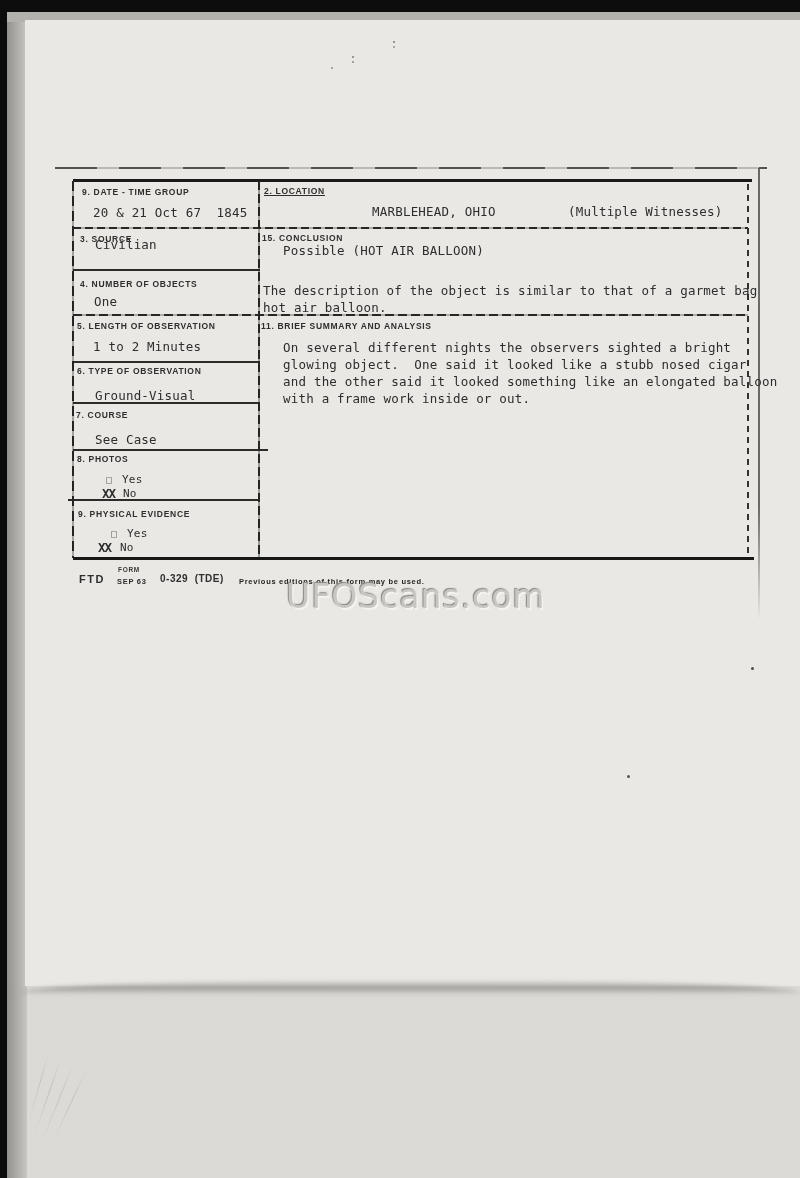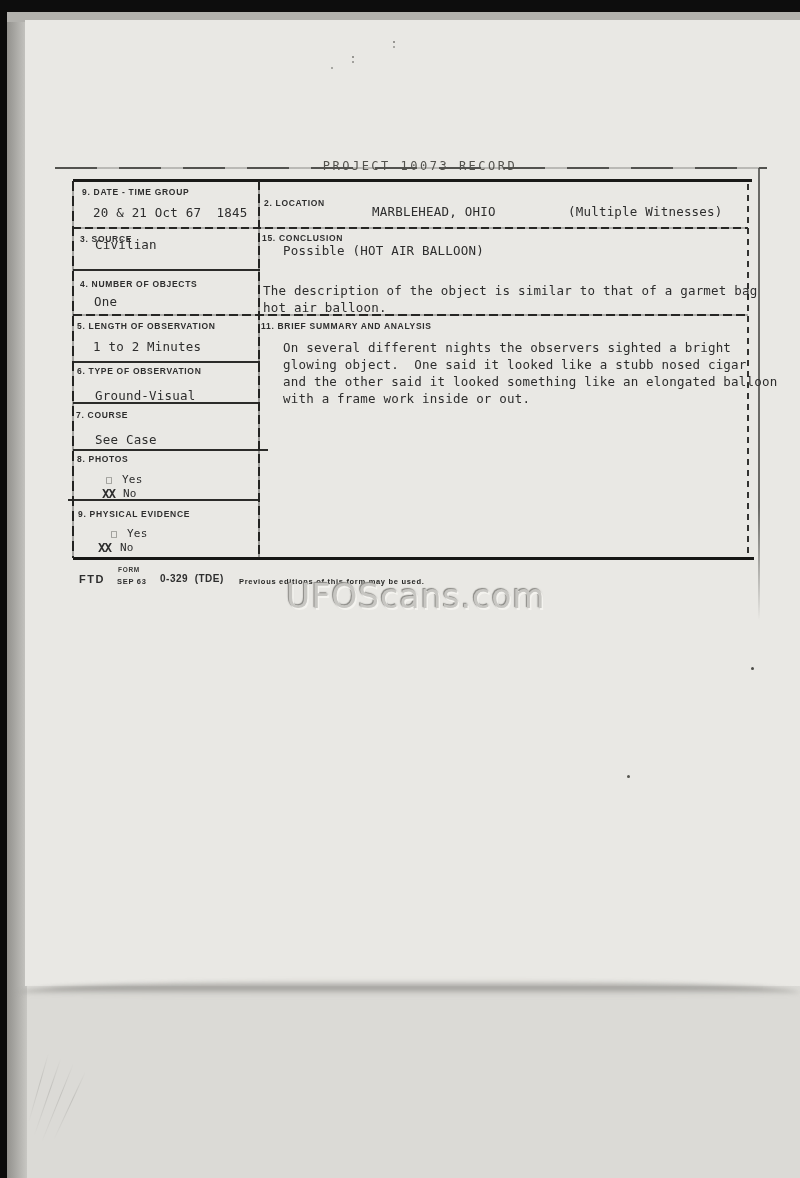--- a/index.html
+++ b/index.html
@@ -40,21 +40,20 @@
 
   <div class="bar-top"></div>
   <div class="strip-left"></div>
   <div class="gutter-left"></div>
   <div class="band-topgray"></div>
   <div class="paper"></div>
   <div class="paper-edge"></div>
 
   <div class="hline" style="left:55px;top:167px;width:712px;height:1.6px;
               background:repeating-linear-gradient(90deg,rgba(45,45,42,.8) 0 42px,rgba(45,45,42,.25) 42px 64px);"></div>
-  <div class="tw title">PROJECT 10073 RECORD</div>
 
   <div class="hline" style="left:73px;top:179px;width:679px;height:3px;background:#1a1a18;"></div>
   <div class="hline" style="left:73px;top:227px;width:675px;height:1.8px;
               background:repeating-linear-gradient(90deg,#262624 0 8px,rgba(38,38,36,.3) 8px 12px);"></div>
   <div class="hline" style="left:73px;top:314px;width:675px;height:1.8px;
               background:repeating-linear-gradient(90deg,#262624 0 9px,rgba(38,38,36,.3) 9px 13px);"></div>
   <div class="hline" style="left:73px;top:269px;width:187px;height:1.6px;background:#2b2b29;"></div>
   <div class="hline" style="left:73px;top:361px;width:187px;height:1.6px;background:#2b2b29;"></div>
   <div class="hline" style="left:73px;top:402px;width:187px;height:1.6px;background:#2b2b29;"></div>
   <div class="hline" style="left:73px;top:449px;width:195px;height:1.6px;background:#2b2b29;"></div>
@@ -65,21 +64,21 @@
   <div class="vline" style="left:258px;top:181px;width:2px;height:377px;
               background:repeating-linear-gradient(180deg,#242422 0 9px,rgba(36,36,34,.4) 9px 13px);"></div>
   <div class="vline" style="left:747px;top:184px;width:2px;height:374px;
               background:repeating-linear-gradient(180deg,#323230 0 6px,transparent 6px 11px);"></div>
   <div class="vline" style="left:758px;top:168px;width:1.5px;height:452px;
               background:linear-gradient(180deg,#4a4a47 0 75%,rgba(74,74,71,0));opacity:.8;"></div>
 
   <div class="lbl" style="left:82px;top:187px;">9. DATE - TIME GROUP</div>
   <div class="tw" style="left:93px;top:205px;">20 &amp; 21 Oct 67  1845</div>
 
-  <div class="lbl" style="left:264px;top:198px;">2. LOCATION</div>
+  <div class="lbl" style="left:264px;top:186px;text-decoration:underline;">2. LOCATION</div>
   <div class="tw" style="left:372px;top:204px;">MARBLEHEAD, OHIO</div>
   <div class="tw" style="left:568px;top:204px;">(Multiple Witnesses)</div>
 
   <div class="lbl" style="left:80px;top:234px;">3. SOURCE</div>
   <div class="tw" style="left:95px;top:237px;">Civilian</div>
 
   <div class="lbl" style="left:262px;top:233px;">15. CONCLUSION</div>
   <div class="tw" style="left:283px;top:243px;">Possible (HOT AIR BALLOON)</div>
   <div class="tw" style="left:263px;top:283px;">The description of the object is similar to that of a garmet bag</div>
   <div class="tw" style="left:263px;top:300px;">hot air balloon.</div>

